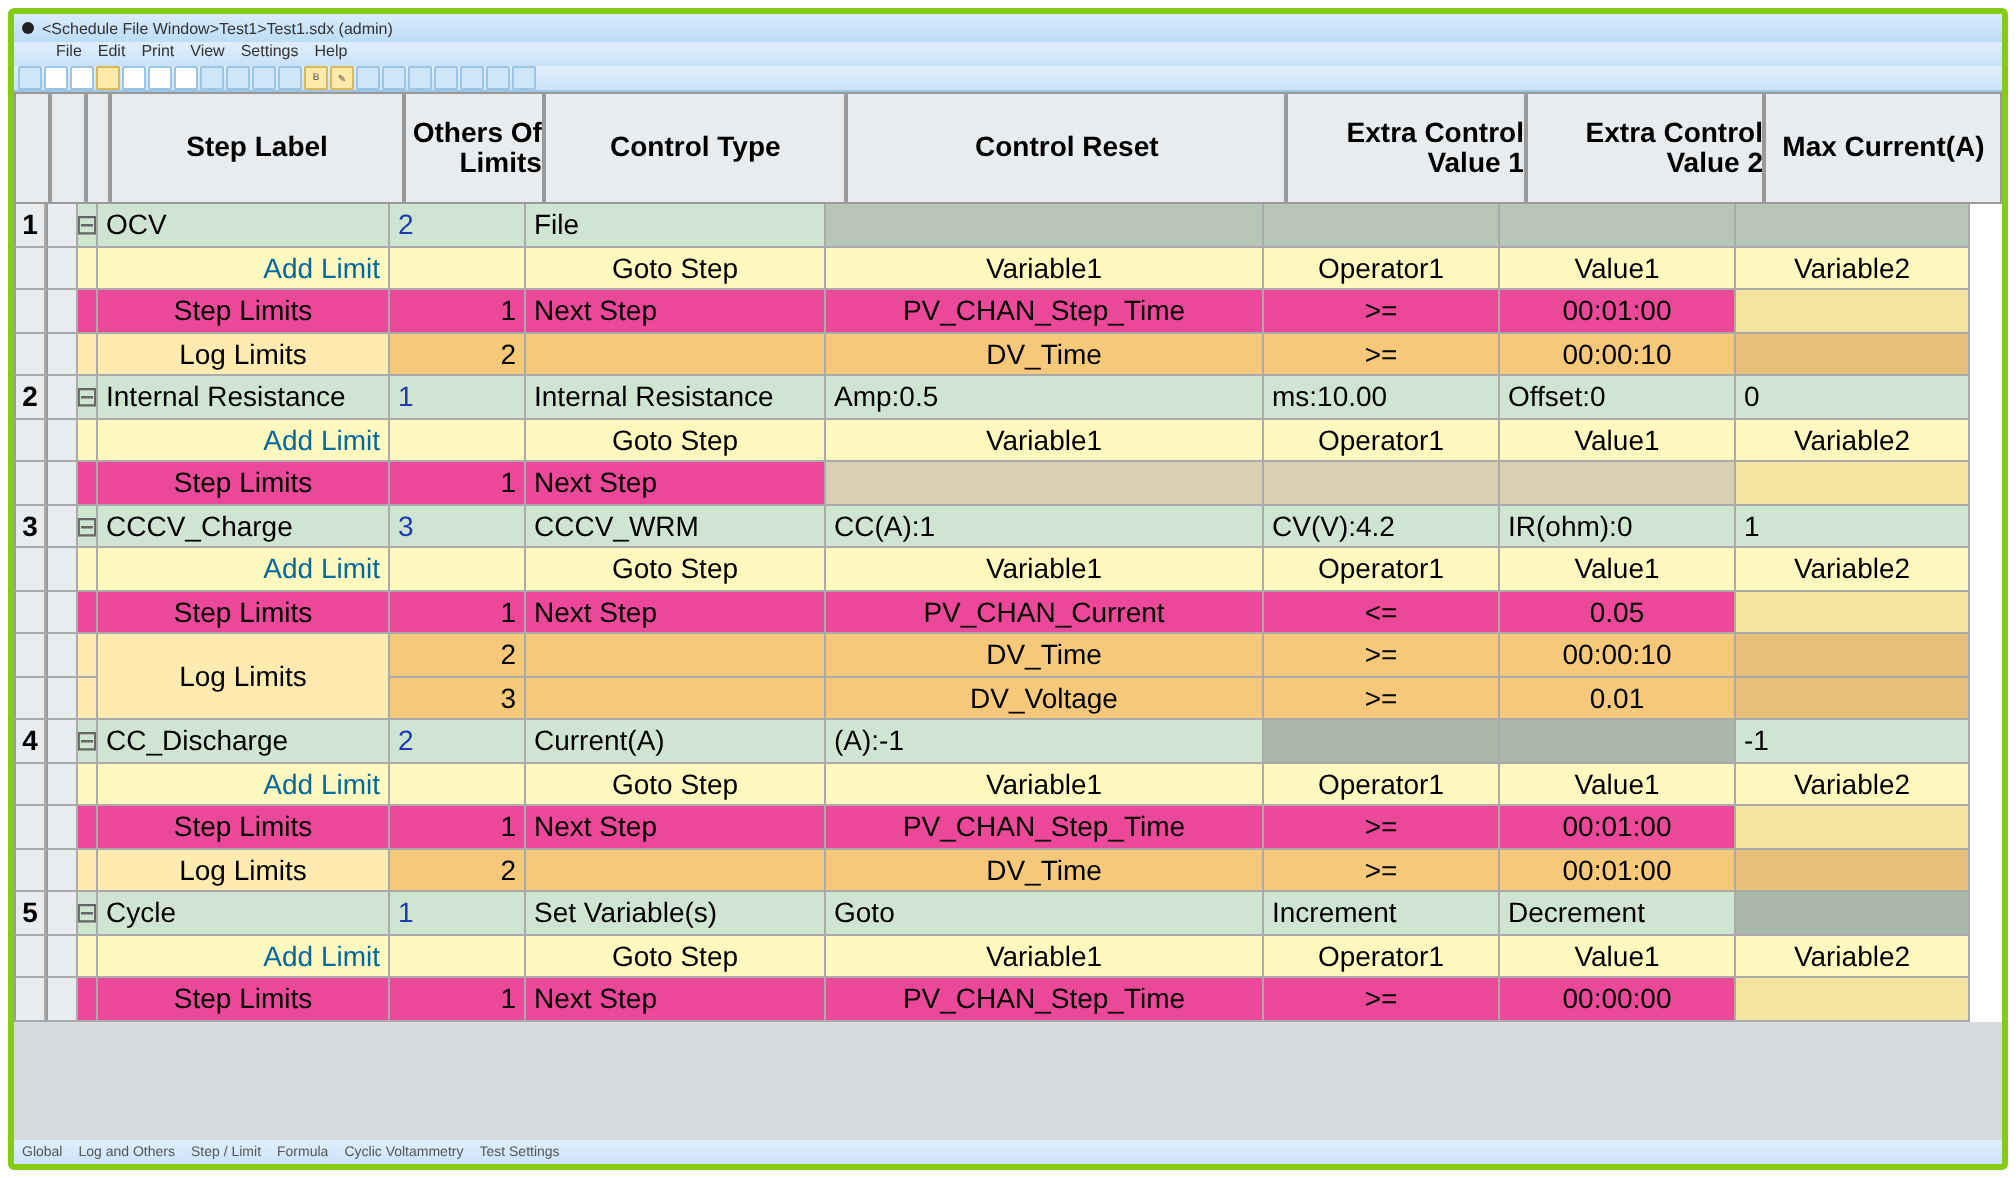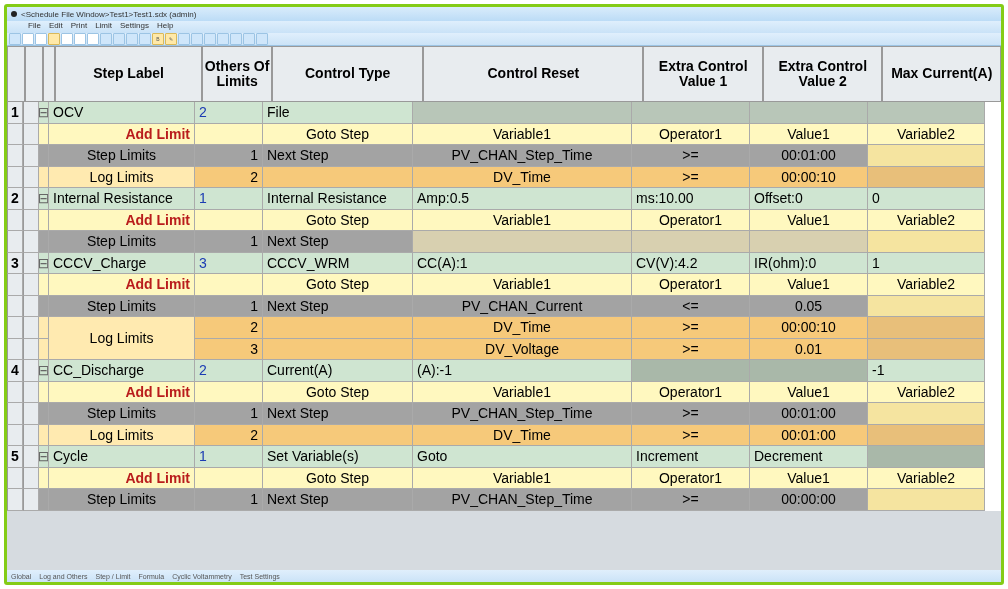--- a/index.html
+++ b/index.html
@@ -8,37 +8,37 @@
   .tb-dot{display:inline-block;width:6px;height:6px;border-radius:50%;background:#222;margin-right:4px}
   .menubar{height:12px;background:linear-gradient(#dfeffc,#c9e2f7);display:flex;align-items:flex-start;padding:0 21px;font-size:8px;color:#333;gap:8px}
   .menubar span{cursor:default}
   .toolbar{height:12px;background:linear-gradient(#e0effc,#cbe3f7);border-bottom:1px solid #9cc4e4;display:flex;align-items:center;padding:0 2px;gap:1px}
   .tbtn{width:10px;height:10px;background:#fff;border:1px solid #9cc4e4;border-radius:1px;font-size:5px;display:flex;align-items:center;justify-content:center;color:#555}
   .tbtn.o{background:#ffe9a8;border-color:#d9b95a}
   .tbtn.b{background:#cfe6fa}
   .content{flex:1 1 auto;background:#d6dbe0;display:flex;flex-direction:column}
   .grid{background:#fff;font-size:12.5px}
   .hdr{display:flex;height:56px}
-  .hdr .cell{background:#e8ecef;border:1px solid #999;border-top:1px solid #999;font-weight:bold;font-size:14px;display:flex;align-items:center;justify-content:center;text-align:center;line-height:1.1}
+  .hdr .cell{background:#e8ecef;border:1px solid #999;border-top:1px solid #999;font-weight:bold;font-size:14px;display:flex;align-items:center;justify-content:center;text-align:right;line-height:1.1}
   .row{display:flex;height:21.5px}
   .row .cell{border-right:1px solid #aaa;border-bottom:1px solid #aaa;display:flex;align-items:center;padding:0 4px;box-sizing:border-box;overflow:hidden;white-space:nowrap;font-size:14px}
   .row .cell.c{justify-content:center}
   .row .cell.r{justify-content:flex-end}
   .num{background:#e8ecef;font-weight:bold;justify-content:center;border-left:1px solid #999}
   .grip{background:#e8ecef;border-left:1px solid #999}
   .tog{font-size:9px;color:#666;justify-content:center}
   
   .s .cell.bg{background:#cfe5d1}
   .s .cell.dark{background:#b8c6b8}
   .s .cell.dk2{background:#a9b8a9}
   
   .y .cell.bg{background:#fff8bf;font-weight:normal}
-  .y .cell.add{color:#b91c1c;font-weight:bold}
+  .y .cell.add{color:#0369a1;font-weight:normal}
   
-  .l1 .cell.bg{background:#a3a3a3}
+  .l1 .cell.bg{background:#ec4899}
   .l2 .cell.bg{background:#f6c97a}
   .l2 .cell.bgL{background:#ffeab0}
   .ll .cell.bgD{background:#d8d0b0} 
   .step-link{color:#1b3bb3}
   .statusbar{height:12px;background:linear-gradient(#e0effc,#cbe3f7);font-size:7px;color:#555;display:flex;align-items:center;padding:0 4px;gap:8px}
   
   .c0{width:16px}.c1{width:16px}.c2{width:10px}
   .c3{width:146px}.c4{width:68px}.c5{width:150px}.c6{width:219px}
   .c7{width:118px}.c8{width:118px}.c9{width:117px}
   .hdr .c0,.hdr .c1,.hdr .c2{padding:0}
@@ -50,21 +50,21 @@
 
 <div class="window">
   <div class="titlebar">
     <span class="tb-dot"></span>
     <span>&lt;Schedule File Window&gt;Test1&gt;Test1.sdx (admin)</span>
   </div>
   <div class="menubar">
     <span>File</span>
     <span>Edit</span>
     <span>Print</span>
-    <span>Limit</span>
+    <span>View</span>
     <span>Settings</span>
     <span>Help</span>
   </div>
   <div class="toolbar">
     <div class="tbtn b"></div>
     <div class="tbtn"></div>
     <div class="tbtn"></div>
     <div class="tbtn o"></div>
     <div class="tbtn"></div>
     <div class="tbtn"></div>

